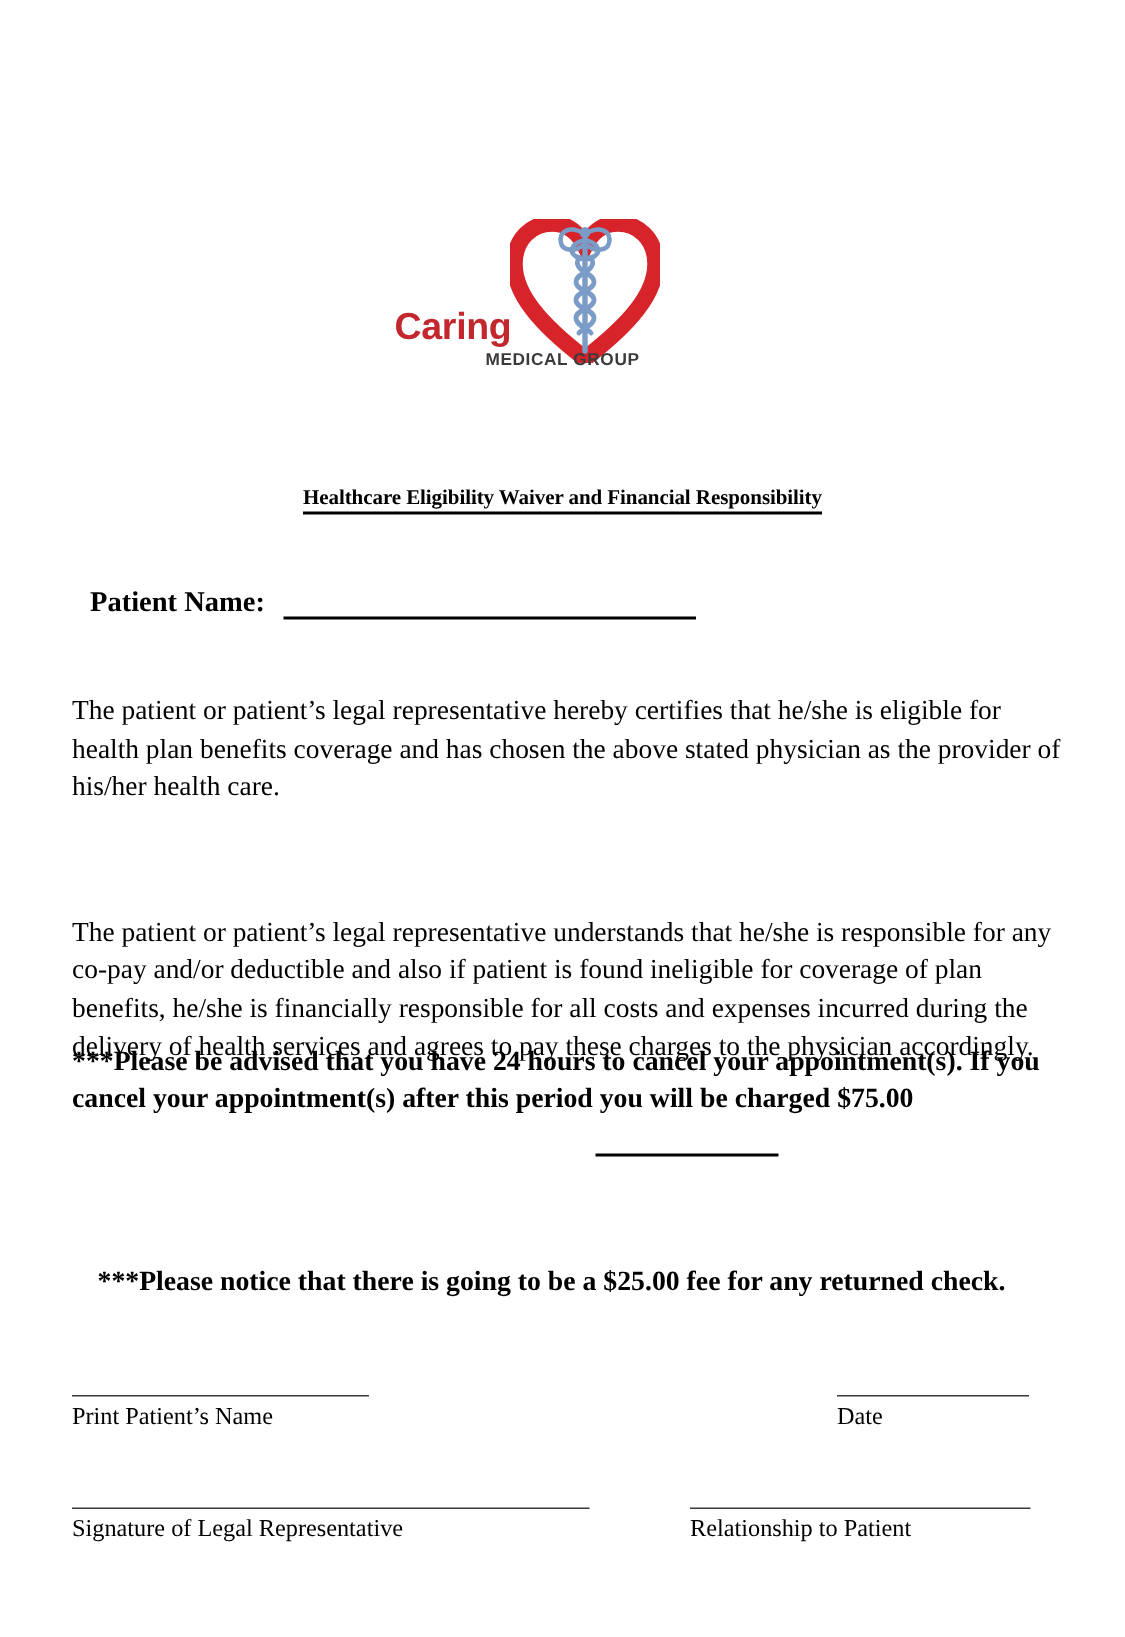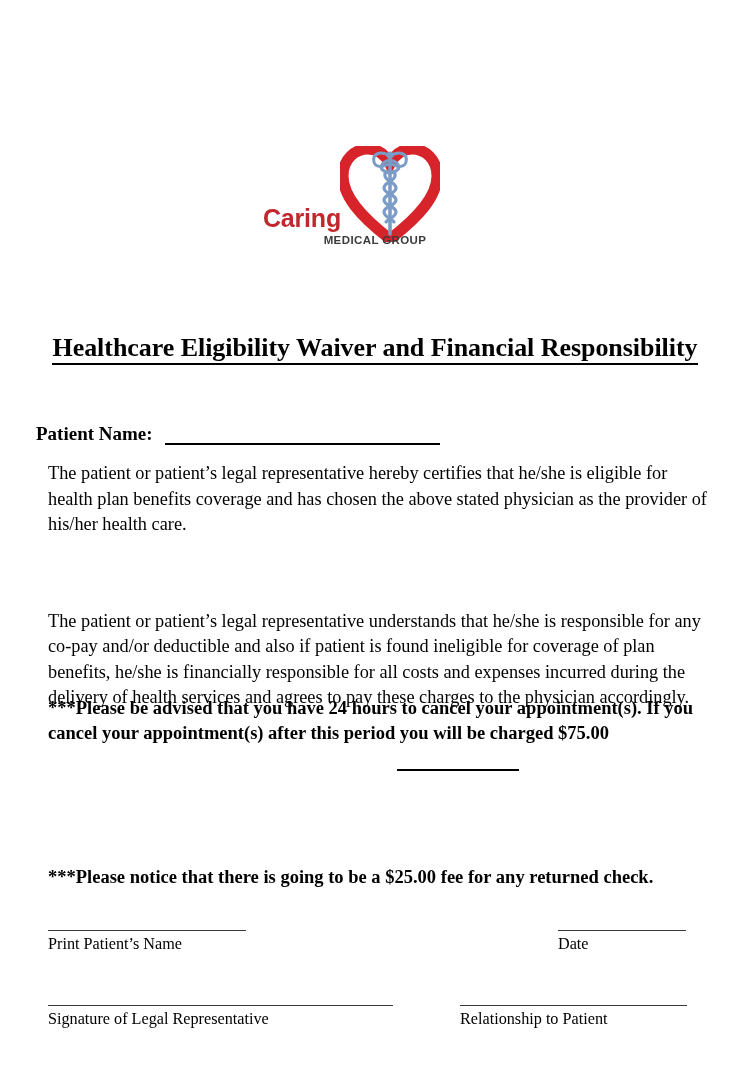--- a/index.html
+++ b/index.html
@@ -83,37 +83,36 @@
     color: #3B3B3B;
   }
 
   
   .doc-title {
     position: absolute;
     left: 0;
     top: 316px;
     width: 750px;
     text-align: center;
-    font-size: 26px;
+    font-size: 14px;
     font-weight: bold;
     letter-spacing: -0.05px;
   }
   .doc-title span {
     border-bottom: 2px solid #000;
     padding-bottom: 1px;
   }
 
   
   .patient-row {
     position: absolute;
-    left: 36px;
+    left: 60px;
     top: 391px;
     width: 660px;
     height: 26px;
-    margin-top: 32px;
   }
   .patient-label {
     position: absolute;
     left: 0;
     top: 0;
     font-size: 19px;
     font-weight: bold;
   }
   .patient-blank {
     position: absolute;
@@ -138,21 +137,21 @@
 
   .para-bold {
     position: absolute;
     left: 48px;
     width: 666px;
     font-size: 18.5px;
     line-height: 25.6px;
     font-weight: bold;
   }
   .para-3 { top: 677px; }
-  .para-4 { top: 846px; }
+  .para-4 { top: 824px; margin-left: 17px; }
 
   
   .initials-row {
     position: absolute;
     left: 48px;
     top: 748px;
     width: 666px;
     height: 28px;
   }
   .initials-blank {

